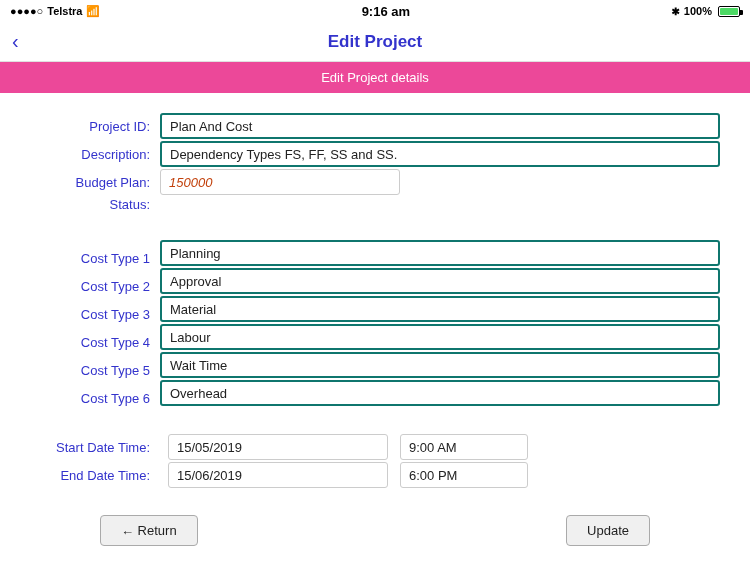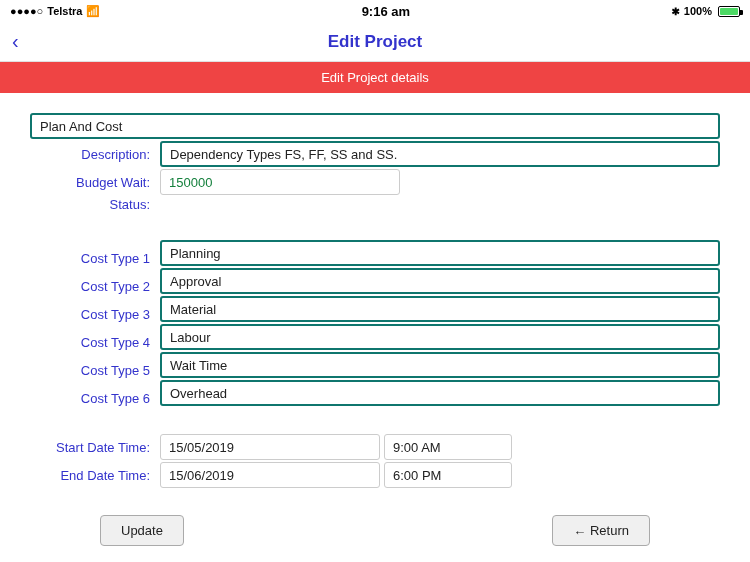--- a/index.html
+++ b/index.html
@@ -45,21 +45,21 @@
       position: absolute;
       left: 12px;
       font-size: 20px;
       color: #3333cc;
       cursor: pointer;
       font-weight: 300;
     }
 
     
     .section-header {
-      background: #ef4444;
+      background: #ec4899;
       color: #fff;
       text-align: center;
       padding: 8px 0;
       font-size: 13px;
     }
 
     
     .main-content {
       padding: 20px 30px;
       background: #fff;
@@ -89,30 +89,32 @@
       color: #222;
       background: #fff;
       height: 26px;
     }
     .form-input-half {
       width: 240px;
       border: 1px solid #ccc;
       border-radius: 3px;
       padding: 4px 8px;
       font-size: 13px;
-      color: #15803d;
-      background: #fff;
-      height: 26px;
+      color: #c2410c;
+      background: #fff;
+      height: 26px;
+      font-style: italic;
     }
 
     
     .datetime-row {
       display: flex;
       align-items: center;
       margin-bottom: 2px;
+      gap: 8px;
     }
     .datetime-input-date {
       width: 220px;
       border: 1px solid #ccc;
       border-radius: 3px;
       padding: 4px 8px;
       font-size: 13px;
       color: #222;
       background: #fff;
       height: 26px;
@@ -192,28 +194,29 @@
 </div>
 
 <div class="section-header">
   <span>Edit Project details</span>
 </div>
 
 <div class="main-content">
 
   <div class="form-section">
     <div class="form-row">
+      <span class="form-label">Project ID:</span>
       <input class="form-input" type="text" value="Plan And Cost" style="">
     </div>
     <div class="form-row">
       <span class="form-label">Description:</span>
       <input class="form-input" type="text" value="Dependency Types FS, FF, SS and SS." style="">
     </div>
     <div class="form-row">
-      <span class="form-label">Budget Wait:</span>
+      <span class="form-label">Budget Plan:</span>
       <input class="form-input-half" type="text" value="150000" style="">
     </div>
     <div class="form-row">
       <span class="form-label">Status:</span>
     </div>
   </div>
 
   <div class="spacer"></div>
 
   <div class="form-section" id="cost-types-section">
@@ -254,15 +257,15 @@
     <div class="datetime-row">
       <span class="form-label">End Date Time:</span>
       <input class="datetime-input-date" type="text" value="15/06/2019" style="">
       <input class="datetime-input-time" type="text" value="6:00 PM" style="">
     </div>
   </div>
 
 </div>
 
 <div class="footer">
+  <button class="btn">← Return</button>
   <button class="btn">Update</button>
-  <button class="btn">← Return</button>
 </div>
 
 </body></html>

